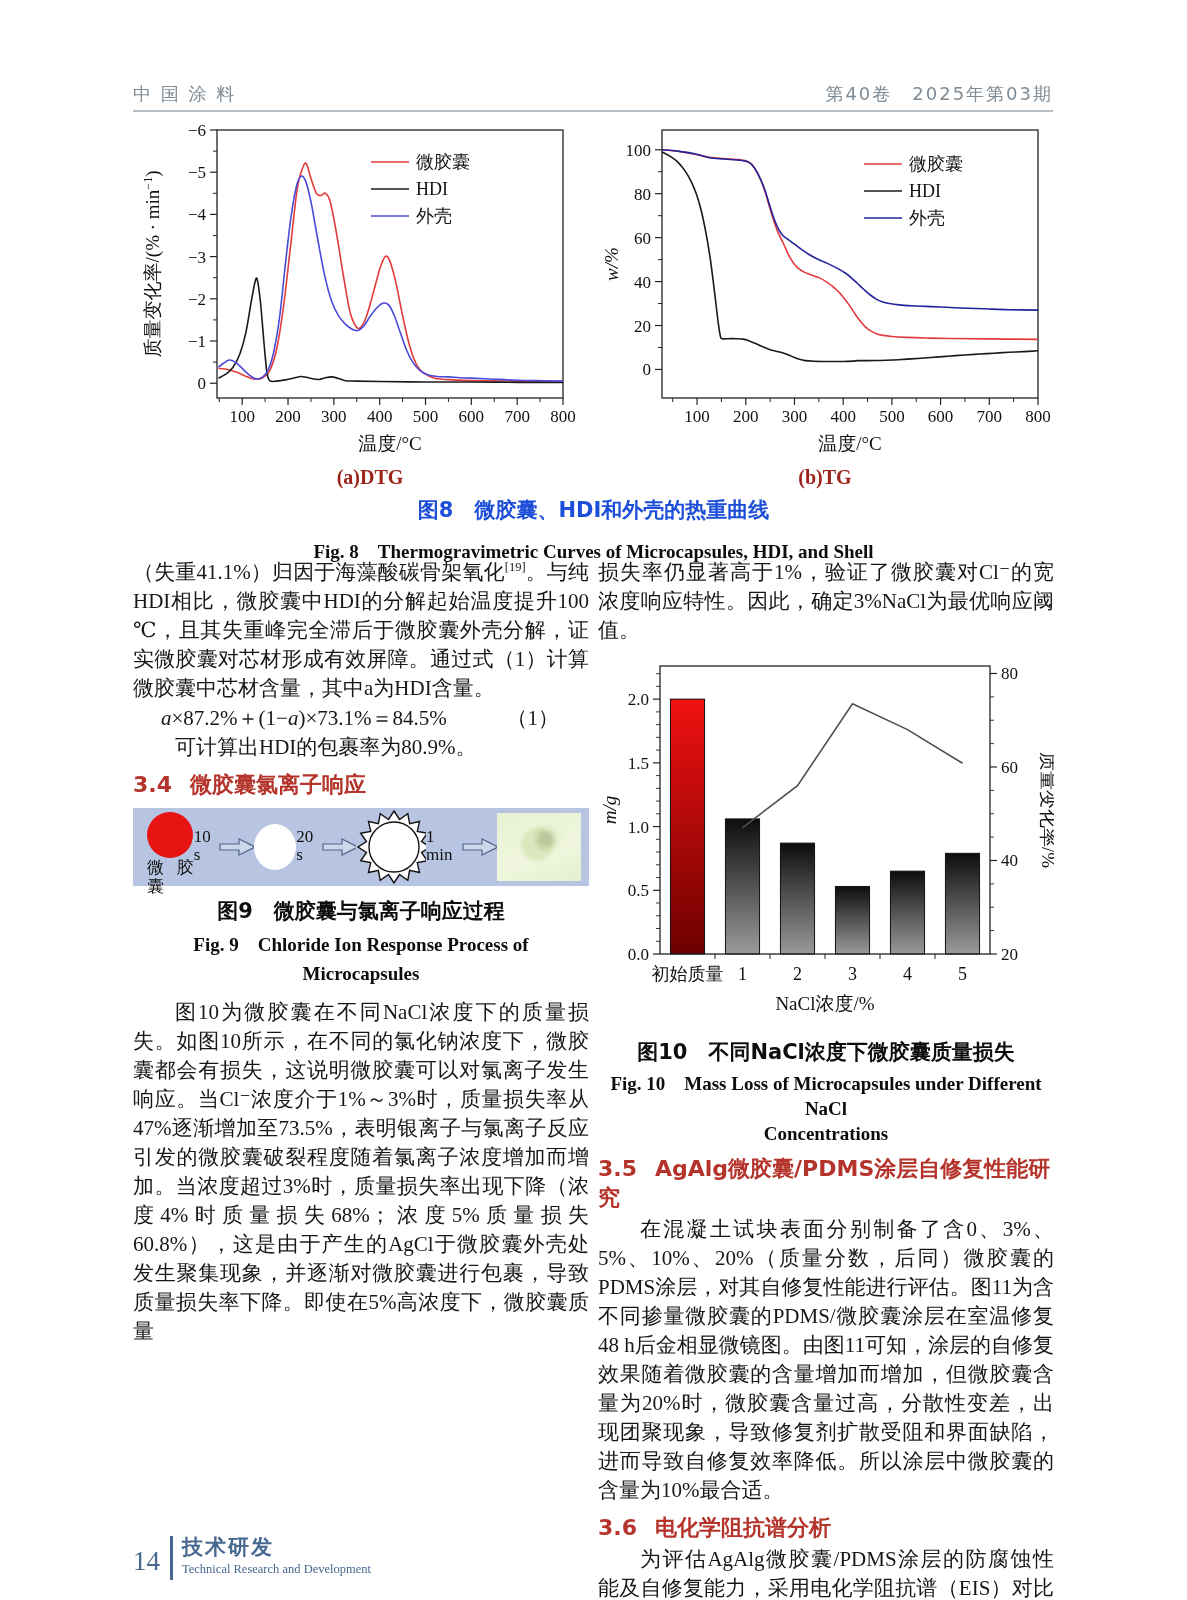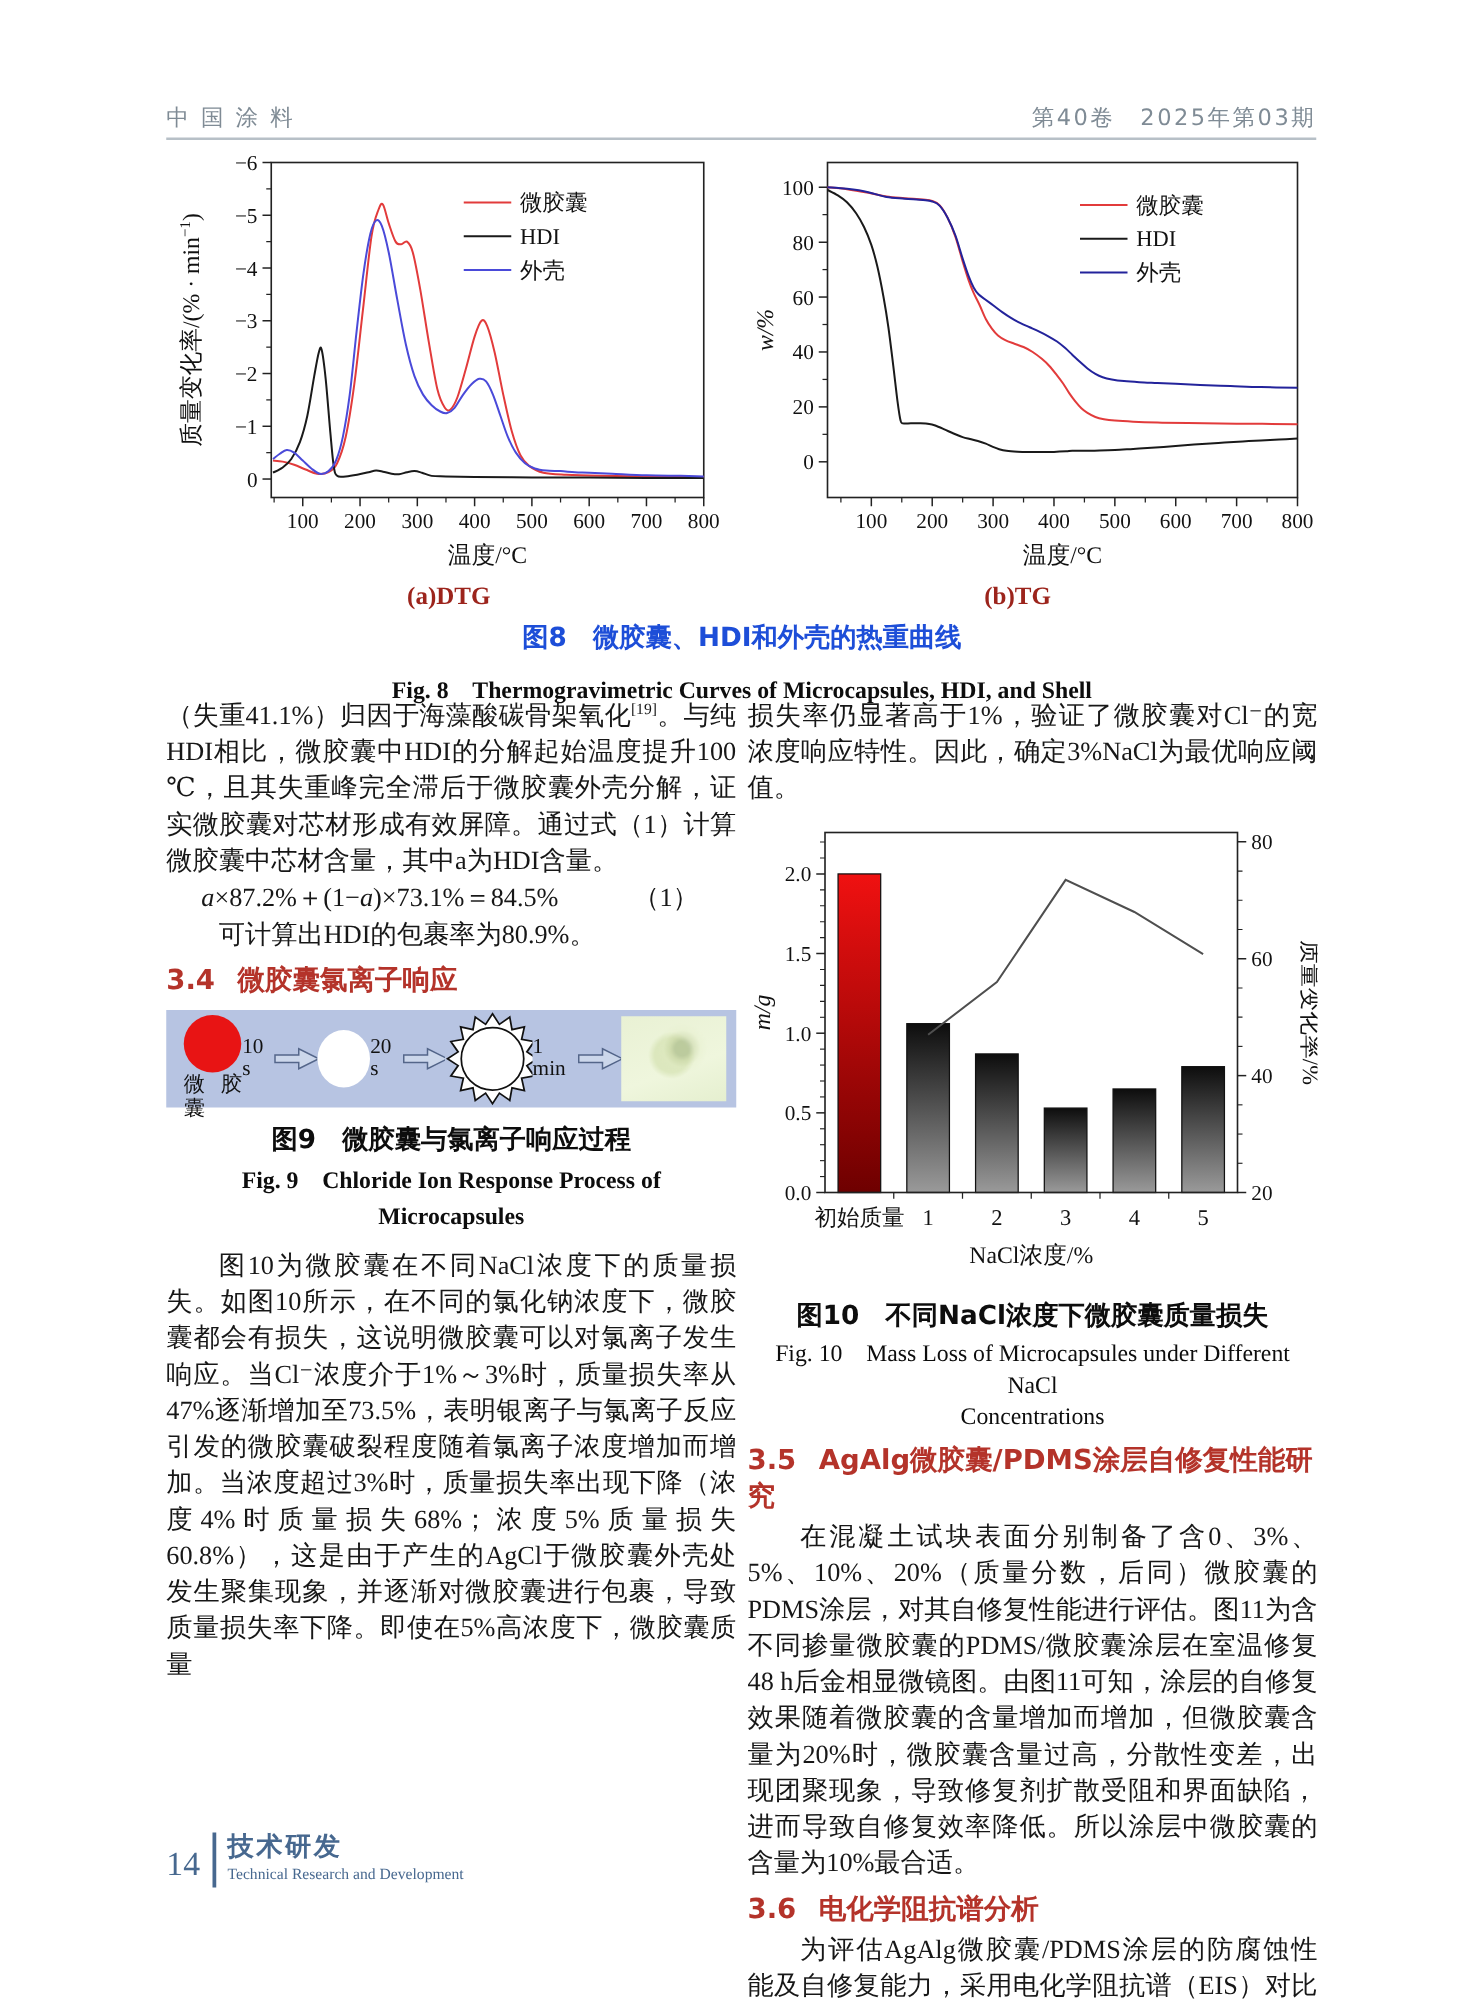--- a/index.html
+++ b/index.html
@@ -11,21 +11,21 @@
   .header{position:absolute;left:133px;right:134px;top:82px;display:flex;
           justify-content:space-between;color:#7f8b95;font-size:18px;
           font-family:"DejaVu Sans","Liberation Sans",sans-serif;letter-spacing:2px;}
   .header-rule{position:absolute;left:133px;right:134px;top:110px;border-top:2px solid #b7c0c7;}
 
   
   .fig8{position:absolute;left:133px;top:118px;width:921px;}
   .f8-charts{position:relative;height:342px;}
   #svg-dtg{position:absolute;left:0;top:0;}
   #svg-tg{position:absolute;left:463px;top:0;}
-  .f8-sub{display:flex;margin-top:6px;}
+  .f8-sub{display:flex;margin-top:6px;justify-content:flex-end;}
   .f8-sub div{font-weight:bold;font-size:20px;color:#9c241c;text-align:center;
               font-family:"Liberation Serif",serif;}
   .f8-sub .a{width:452px;}
   .f8-sub .b{width:458px;}
   .f8-cap-zh{text-align:center;font-family:"DejaVu Sans","Liberation Sans",sans-serif;
              font-weight:bold;font-size:21px;margin-top:7px;color:#1d4ed8;}
   .f8-cap-en{text-align:center;font-family:"Liberation Serif",serif;font-weight:bold;
              font-size:19px;margin-top:15px;color:#0d0d0d;}
 
   
@@ -62,25 +62,25 @@
   .fig9-cap-zh{text-align:center;font-family:"DejaVu Sans","Liberation Sans",sans-serif;
                font-weight:bold;font-size:21px;margin-top:11px;text-indent:0;color:#0d0d0d;}
   .fig9-cap-en{text-align:center;font-family:"Liberation Serif",serif;font-weight:bold;
                font-size:19px;margin-top:4px;text-indent:0;color:#0d0d0d;}
   .after-fig9{margin-top:10px;}
 
   
   .bar-wrap{margin-top:5px;text-align:center;}
   .fig10-cap-zh{text-align:center;font-family:"DejaVu Sans","Liberation Sans",sans-serif;
                 font-weight:bold;font-size:21px;margin-top:12px;text-indent:0;color:#0d0d0d;}
-  .fig10-cap-en{text-align:center;font-family:"Liberation Serif",serif;font-weight:normal;
+  .fig10-cap-en{text-align:center;font-family:"Liberation Serif",serif;font-weight:bold;
                 font-size:19px;line-height:25px;margin-top:4px;text-indent:0;color:#0d0d0d;}
 
   
-  .footer{position:absolute;left:133px;top:1462px;display:flex;align-items:flex-start;color:#47688f;}
+  .footer{position:absolute;left:133px;top:1532px;display:flex;align-items:flex-start;color:#47688f;}
   .footer-num{font-size:27px;margin-right:10px;margin-top:14px;font-family:"Liberation Serif",serif;}
   .footer-bar{width:3px;height:44px;background:#47688f;margin-right:9px;margin-top:4px;}
   .footer-zh{font-family:"DejaVu Sans","Liberation Sans",sans-serif;font-weight:bold;
              font-size:21px;letter-spacing:2px;line-height:26px;margin-top:2px;}
   .footer-en{font-size:12.5px;margin-top:2px;font-family:"Liberation Serif",serif;}
 
   
   .tick{font-family:"Liberation Serif",serif;font-size:17px;fill:#111;}
   .tickzh{font-family:"Liberation Serif","DejaVu Sans",serif;font-size:18px;fill:#111;}
   .lgd{font-family:"Liberation Serif","DejaVu Sans",serif;font-size:18px;fill:#111;}

